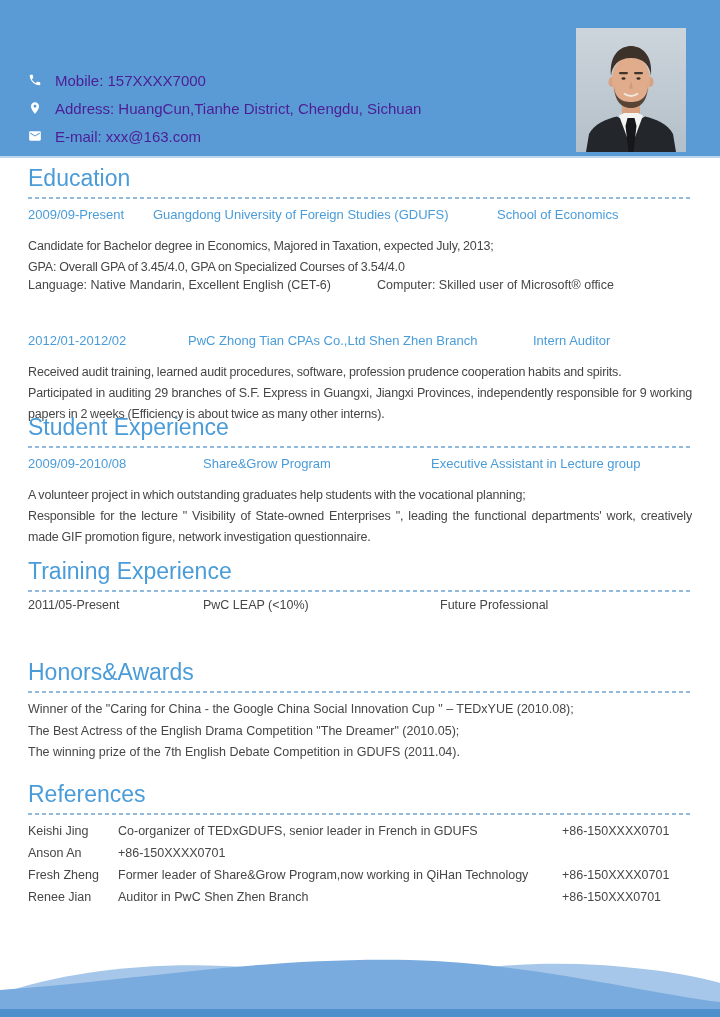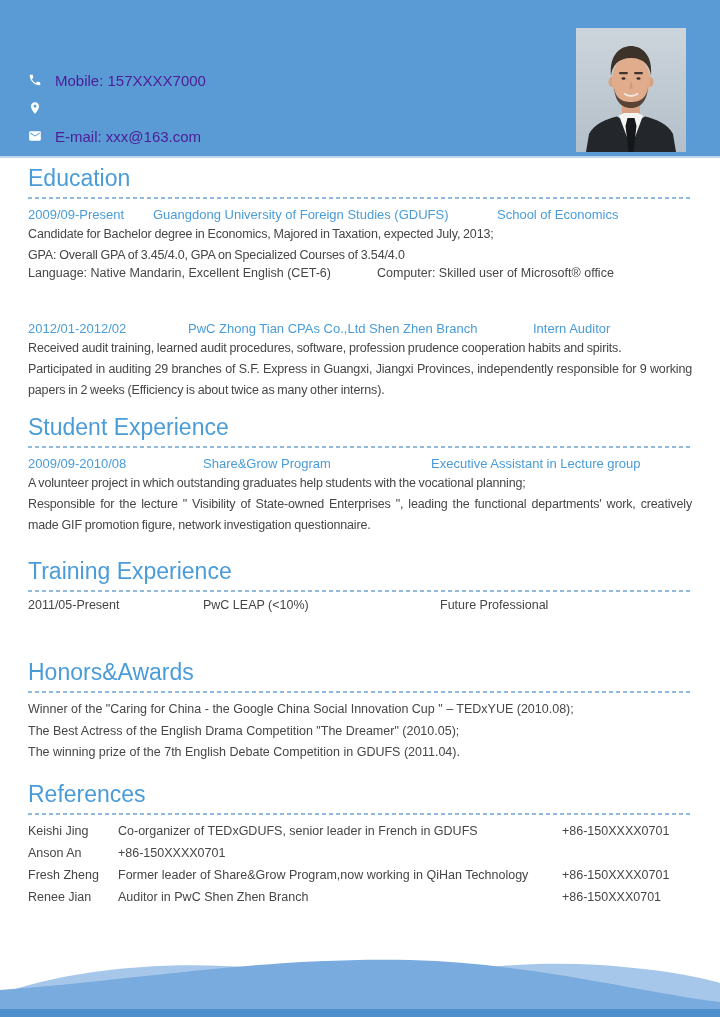--- a/index.html
+++ b/index.html
@@ -37,21 +37,21 @@
   .edu2 .c2{left:160px}.edu2 .c3{left:505px}
   .stu1 .c2{left:175px}.stu1 .c3{left:403px}
   .trow{color:var(--body-text);margin-top:3px;height:20px;font-size:12.5px}
   .trow .c2{left:175px}.trow .c3{left:412px}
   .lcrow{color:var(--body-text);margin-top:0;height:21px;font-size:12.5px}
   .lcrow .cc{left:349px}
 
   p.body{font-size:12.5px;line-height:21px;letter-spacing:-0.15px;word-spacing:-0.5px;
          color:var(--body-text)}
   p.body.just{text-align:justify}
-  .gap4{margin-top:0}.gap18{margin-top:34px}.gap6{margin-top:6px}
+  .gap4{margin-top:12px}.gap18{margin-top:34px}.gap6{margin-top:6px}
 
   .hon-lines p{font-size:12.5px;line-height:21.5px;color:var(--body-text)}
   .hon-lines{margin-top:6px}
 
   .ref-table{margin-top:5px}
   .ref-row{display:grid;grid-template-columns:90px 1fr 130px;height:22px;
            font-size:12.5px;color:var(--body-text);align-items:center}
   .ref-row .phone{text-align:left;padding-right:22px;white-space:nowrap}
   .ref-row .desc{white-space:nowrap}
 
@@ -73,20 +73,21 @@
             </svg>
         </span>
         <span>Mobile:  157XXXX7000</span>
       </li>
       <li>
         <span class="cicon">
           <svg viewBox="0 0 24 24">
               <path d="M12 2C8.13 2 5 5.13 5 9c0 5.25 7 13 7 13s7-7.75 7-13c0-3.87-3.13-7-7-7zm0 9.5c-1.38 0-2.5-1.12-2.5-2.5s1.12-2.5 2.5-2.5 2.5 1.12 2.5 2.5-1.12 2.5-2.5 2.5z"></path>
             </svg>
         </span>
+        <span>Address: HuangCun,Tianhe District, Chengdu, Sichuan</span>
       </li>
       <li>
         <span class="cicon">
           <svg viewBox="0 0 24 24">
               <path d="M20 4H4c-1.1 0-1.99.9-1.99 2L2 18c0 1.1.9 2 2 2h16c1.1 0 2-.9 2-2V6c0-1.1-.9-2-2-2zm0 4l-8 5-8-5V6l8 5 8-5v2z"></path>
             </svg>
         </span>
         <span>E-mail: xxx@163.com</span>
       </li>
     </ul>

